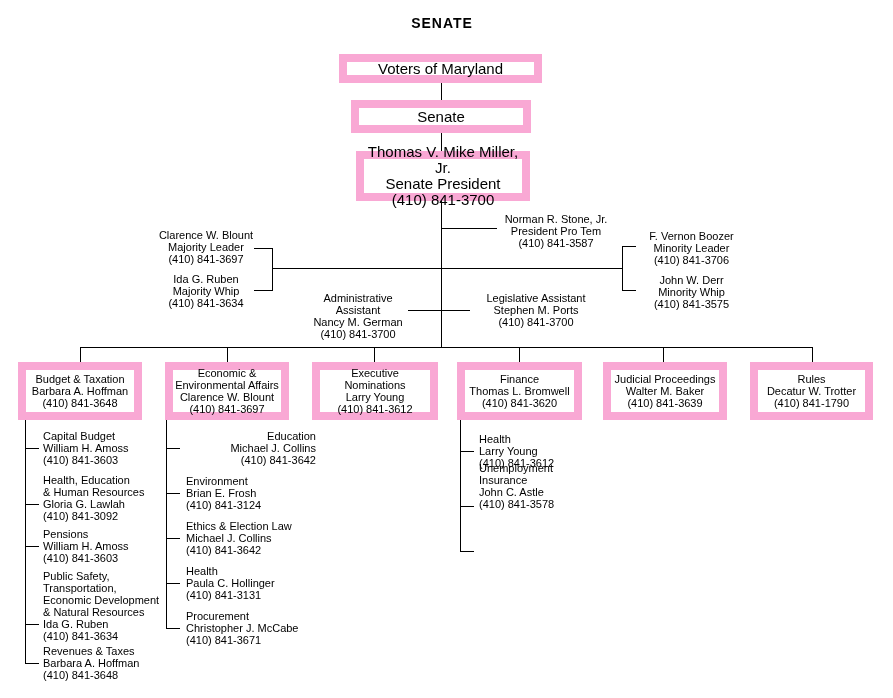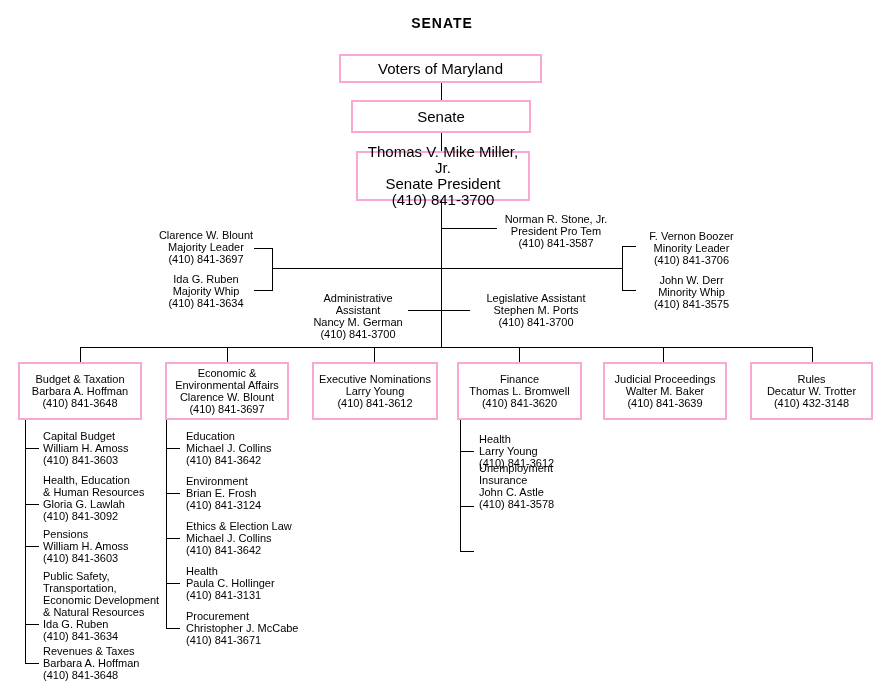--- a/index.html
+++ b/index.html
@@ -2,21 +2,21 @@
 <html><head>
 <meta charset="utf-8">
 <style>
   html,body{margin:0;padding:0;background:#fff;}
   #canvas{
     position:relative;width:893px;height:698px;background:#fff;overflow:hidden;
     font-family:"Liberation Sans","DejaVu Sans",sans-serif;color:#000;
   }
   .ln{position:absolute;background:#000;}
   .box{
-    position:absolute;border:2px solid #f9a8d4;background:#fff;box-sizing:border-box;
+    position:absolute;border:8px solid #f9a8d4;background:#fff;box-sizing:border-box;
     display:flex;align-items:center;justify-content:center;text-align:center;
   }
   .box span{white-space:pre-line;}
   .main-box span{font-size:15px;line-height:16px;}
   .cmt-box span{font-size:11px;line-height:12px;}
   .lbl{
     position:absolute;font-size:11px;line-height:12px;white-space:pre-line;
   }
   .lbl.ctr{text-align:center;}
   .lbl.lft{text-align:left;}
@@ -111,21 +111,21 @@
 (410) 841-3620</span>
   </div>
   <div class="box cmt-box" style="left:603px;top:362px;width:124px;height:58px;">
     <span>Judicial Proceedings
 Walter M. Baker
 (410) 841-3639</span>
   </div>
   <div class="box cmt-box" style="left:750px;top:362px;width:123px;height:58px;">
     <span>Rules
 Decatur W. Trotter
-(410) 432-3148</span>
+(410) 841-1790</span>
   </div>
 
   <div class="ln" style="left:25px;top:420px;width:1px;height:243px;"></div>
   <div class="ln" style="left:25px;top:448px;width:14px;height:1px;"></div>
   <div class="ln" style="left:25px;top:504px;width:14px;height:1px;"></div>
   <div class="ln" style="left:25px;top:546px;width:14px;height:1px;"></div>
   <div class="ln" style="left:25px;top:624px;width:14px;height:1px;"></div>
   <div class="ln" style="left:25px;top:663px;width:14px;height:1px;"></div>
   <div class="lbl lft" style="left:43px;top:430px;width:125px;">Capital Budget
 William H. Amoss
@@ -146,21 +146,21 @@
   <div class="lbl lft" style="left:43px;top:645px;width:125px;">Revenues &amp; Taxes
 Barbara A. Hoffman
 (410) 841-3648</div>
 
   <div class="ln" style="left:166px;top:420px;width:1px;height:208px;"></div>
   <div class="ln" style="left:166px;top:448px;width:14px;height:1px;"></div>
   <div class="ln" style="left:166px;top:493px;width:14px;height:1px;"></div>
   <div class="ln" style="left:166px;top:538px;width:14px;height:1px;"></div>
   <div class="ln" style="left:166px;top:583px;width:14px;height:1px;"></div>
   <div class="ln" style="left:166px;top:628px;width:14px;height:1px;"></div>
-  <div class="lbl lft" style="left:186px;top:430px;width:130px;">Education
+  <div class="lbl lft" style="left:186px;top:430px;width:130px;text-align:right;">Education
 Michael J. Collins
 (410) 841-3642</div>
   <div class="lbl lft" style="left:186px;top:475px;width:130px;">Environment
 Brian E. Frosh
 (410) 841-3124</div>
   <div class="lbl lft" style="left:186px;top:520px;width:130px;">Ethics &amp; Election Law
 Michael J. Collins
 (410) 841-3642</div>
   <div class="lbl lft" style="left:186px;top:565px;width:130px;">Health
 Paula C. Hollinger

